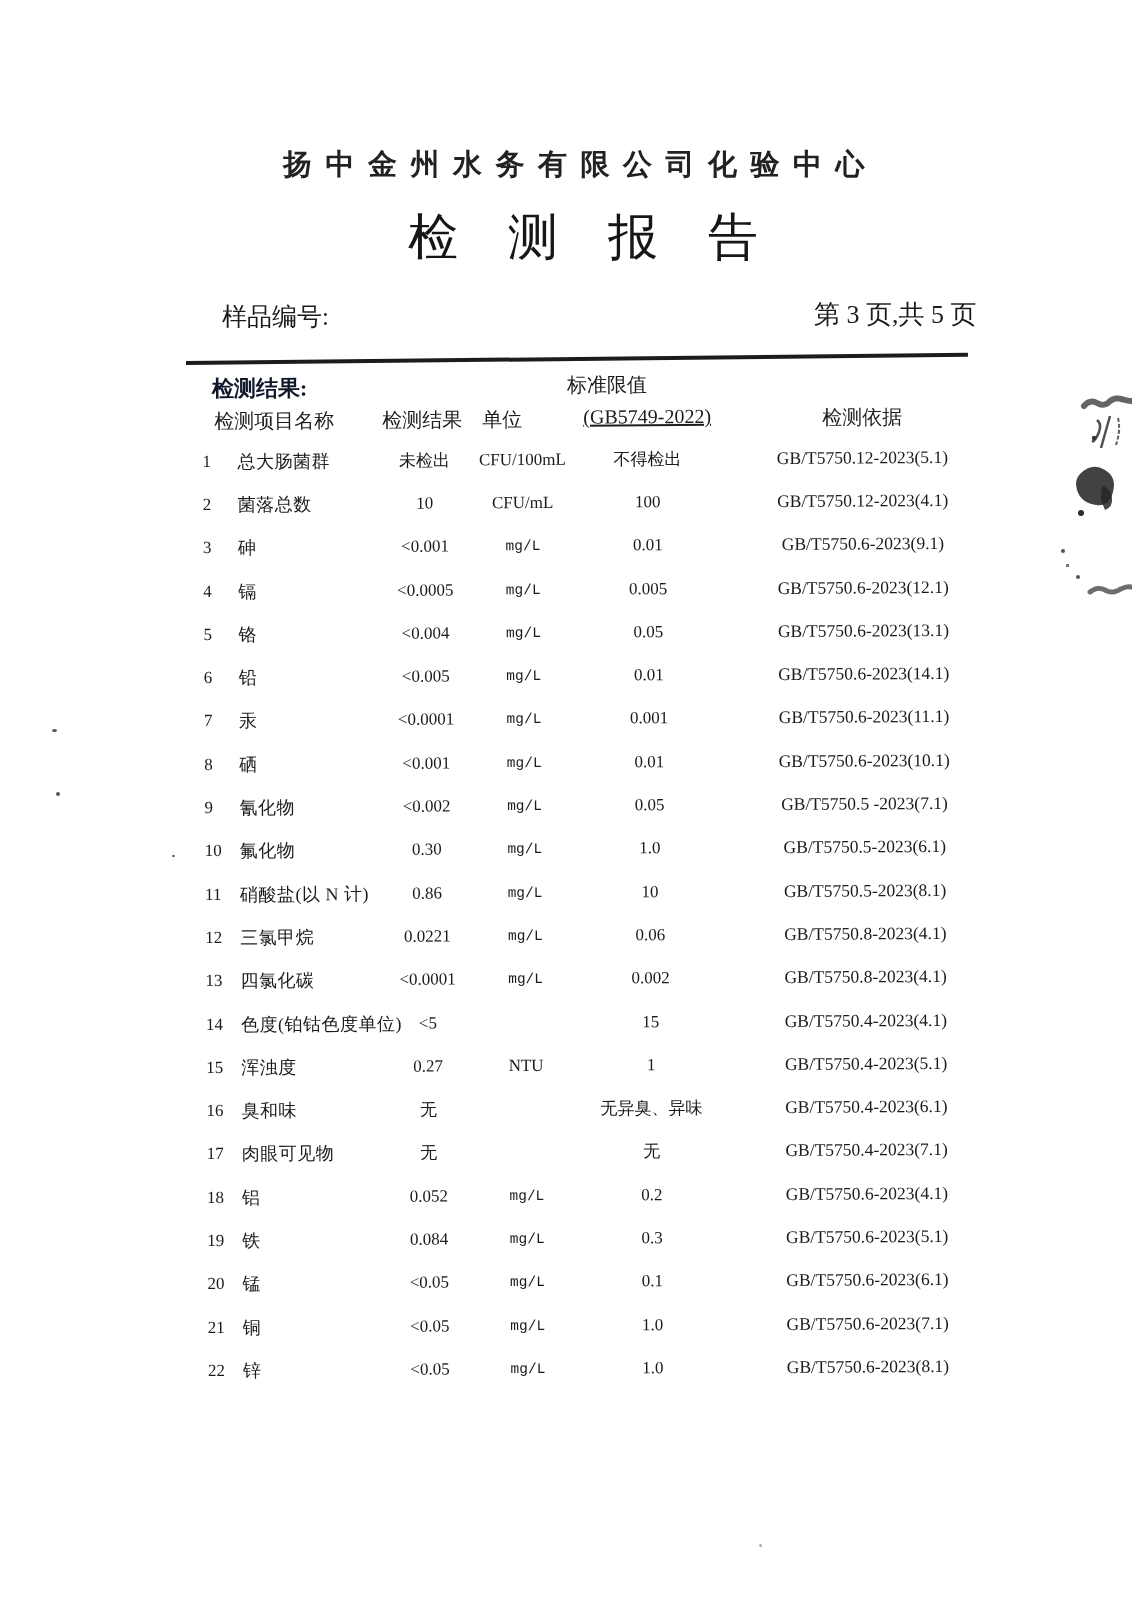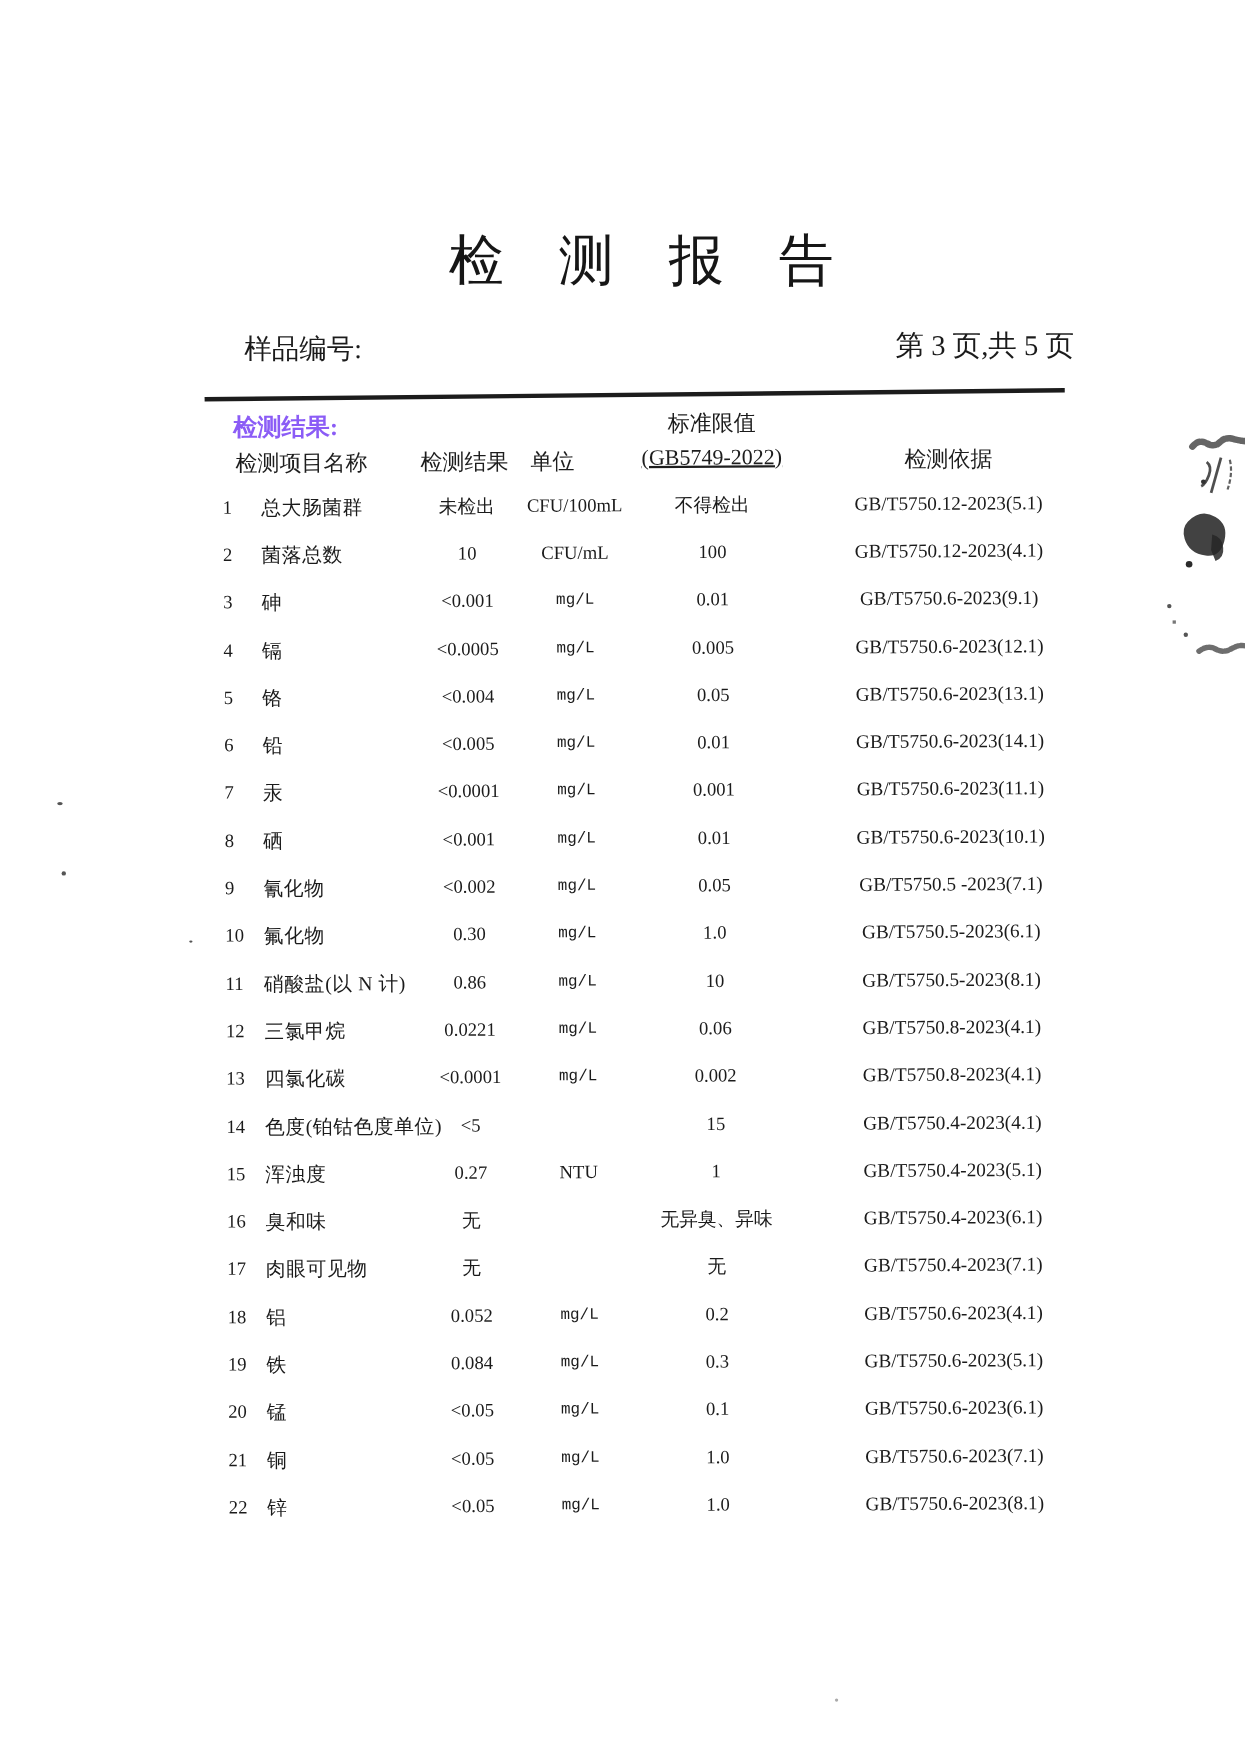--- a/index.html
+++ b/index.html
@@ -33,22 +33,22 @@
     background:#1c1c1c;
     transform:rotate(-0.6deg);transform-origin:left center;
   }
 
   
   .table-wrap{
     position:absolute;left:200px;top:366px;width:790px;height:1060px;
     transform:rotate(-0.35deg);transform-origin:0px 520px;
   }
   .t-abs{position:absolute;white-space:nowrap;}
-  .section-label{left:15px;top:8px;font-size:22px;font-weight:700;color:#8b5cf6;}
-  .limit-h1{left:370px;top:8px;width:160px;text-align:center;font-size:20px;}
+  .section-label{left:15px;top:8px;font-size:22px;font-weight:700;color:#0f172a;}
+  .limit-h1{left:370px;top:8px;width:160px;font-size:20px;}
   .hdr{top:42px;font-size:20px;color:#1d1d1d;}
   .hdr.name-h{left:17px;}
   .hdr.result-h{left:145px;width:160px;text-align:center;}
   .hdr.unit-h{left:255px;width:100px;text-align:center;}
   .hdr.limit-h{left:370px;width:160px;text-align:center;text-decoration:underline;}
   .hdr.basis-h{left:540px;width:250px;text-align:center;}
 
   .rows{position:absolute;left:0;top:74px;width:790px;}
   .t-row{position:relative;height:43.3px;}
   .c{position:absolute;top:50%;transform:translateY(-50%);white-space:nowrap;}
@@ -62,20 +62,21 @@
 
   
   .artifact{position:absolute;pointer-events:none;}
   .speck{position:absolute;background:#555;border-radius:50%;}
 </style>
 </head>
 <body>
 
 <div class="page">
 
+  <div class="abs org-title">扬中金州水务有限公司化验中心</div>
   <div class="abs report-title">检测报告</div>
   <span class="abs sample-label">样品编号:</span>
   <span class="abs page-indicator">第 3 页,共 5 页</span>
 
   <div class="abs rule"></div>
 
   <div class="table-wrap">
     <div class="t-abs section-label">检测结果:</div>
     <div class="t-abs limit-h1">标准限值</div>
 

